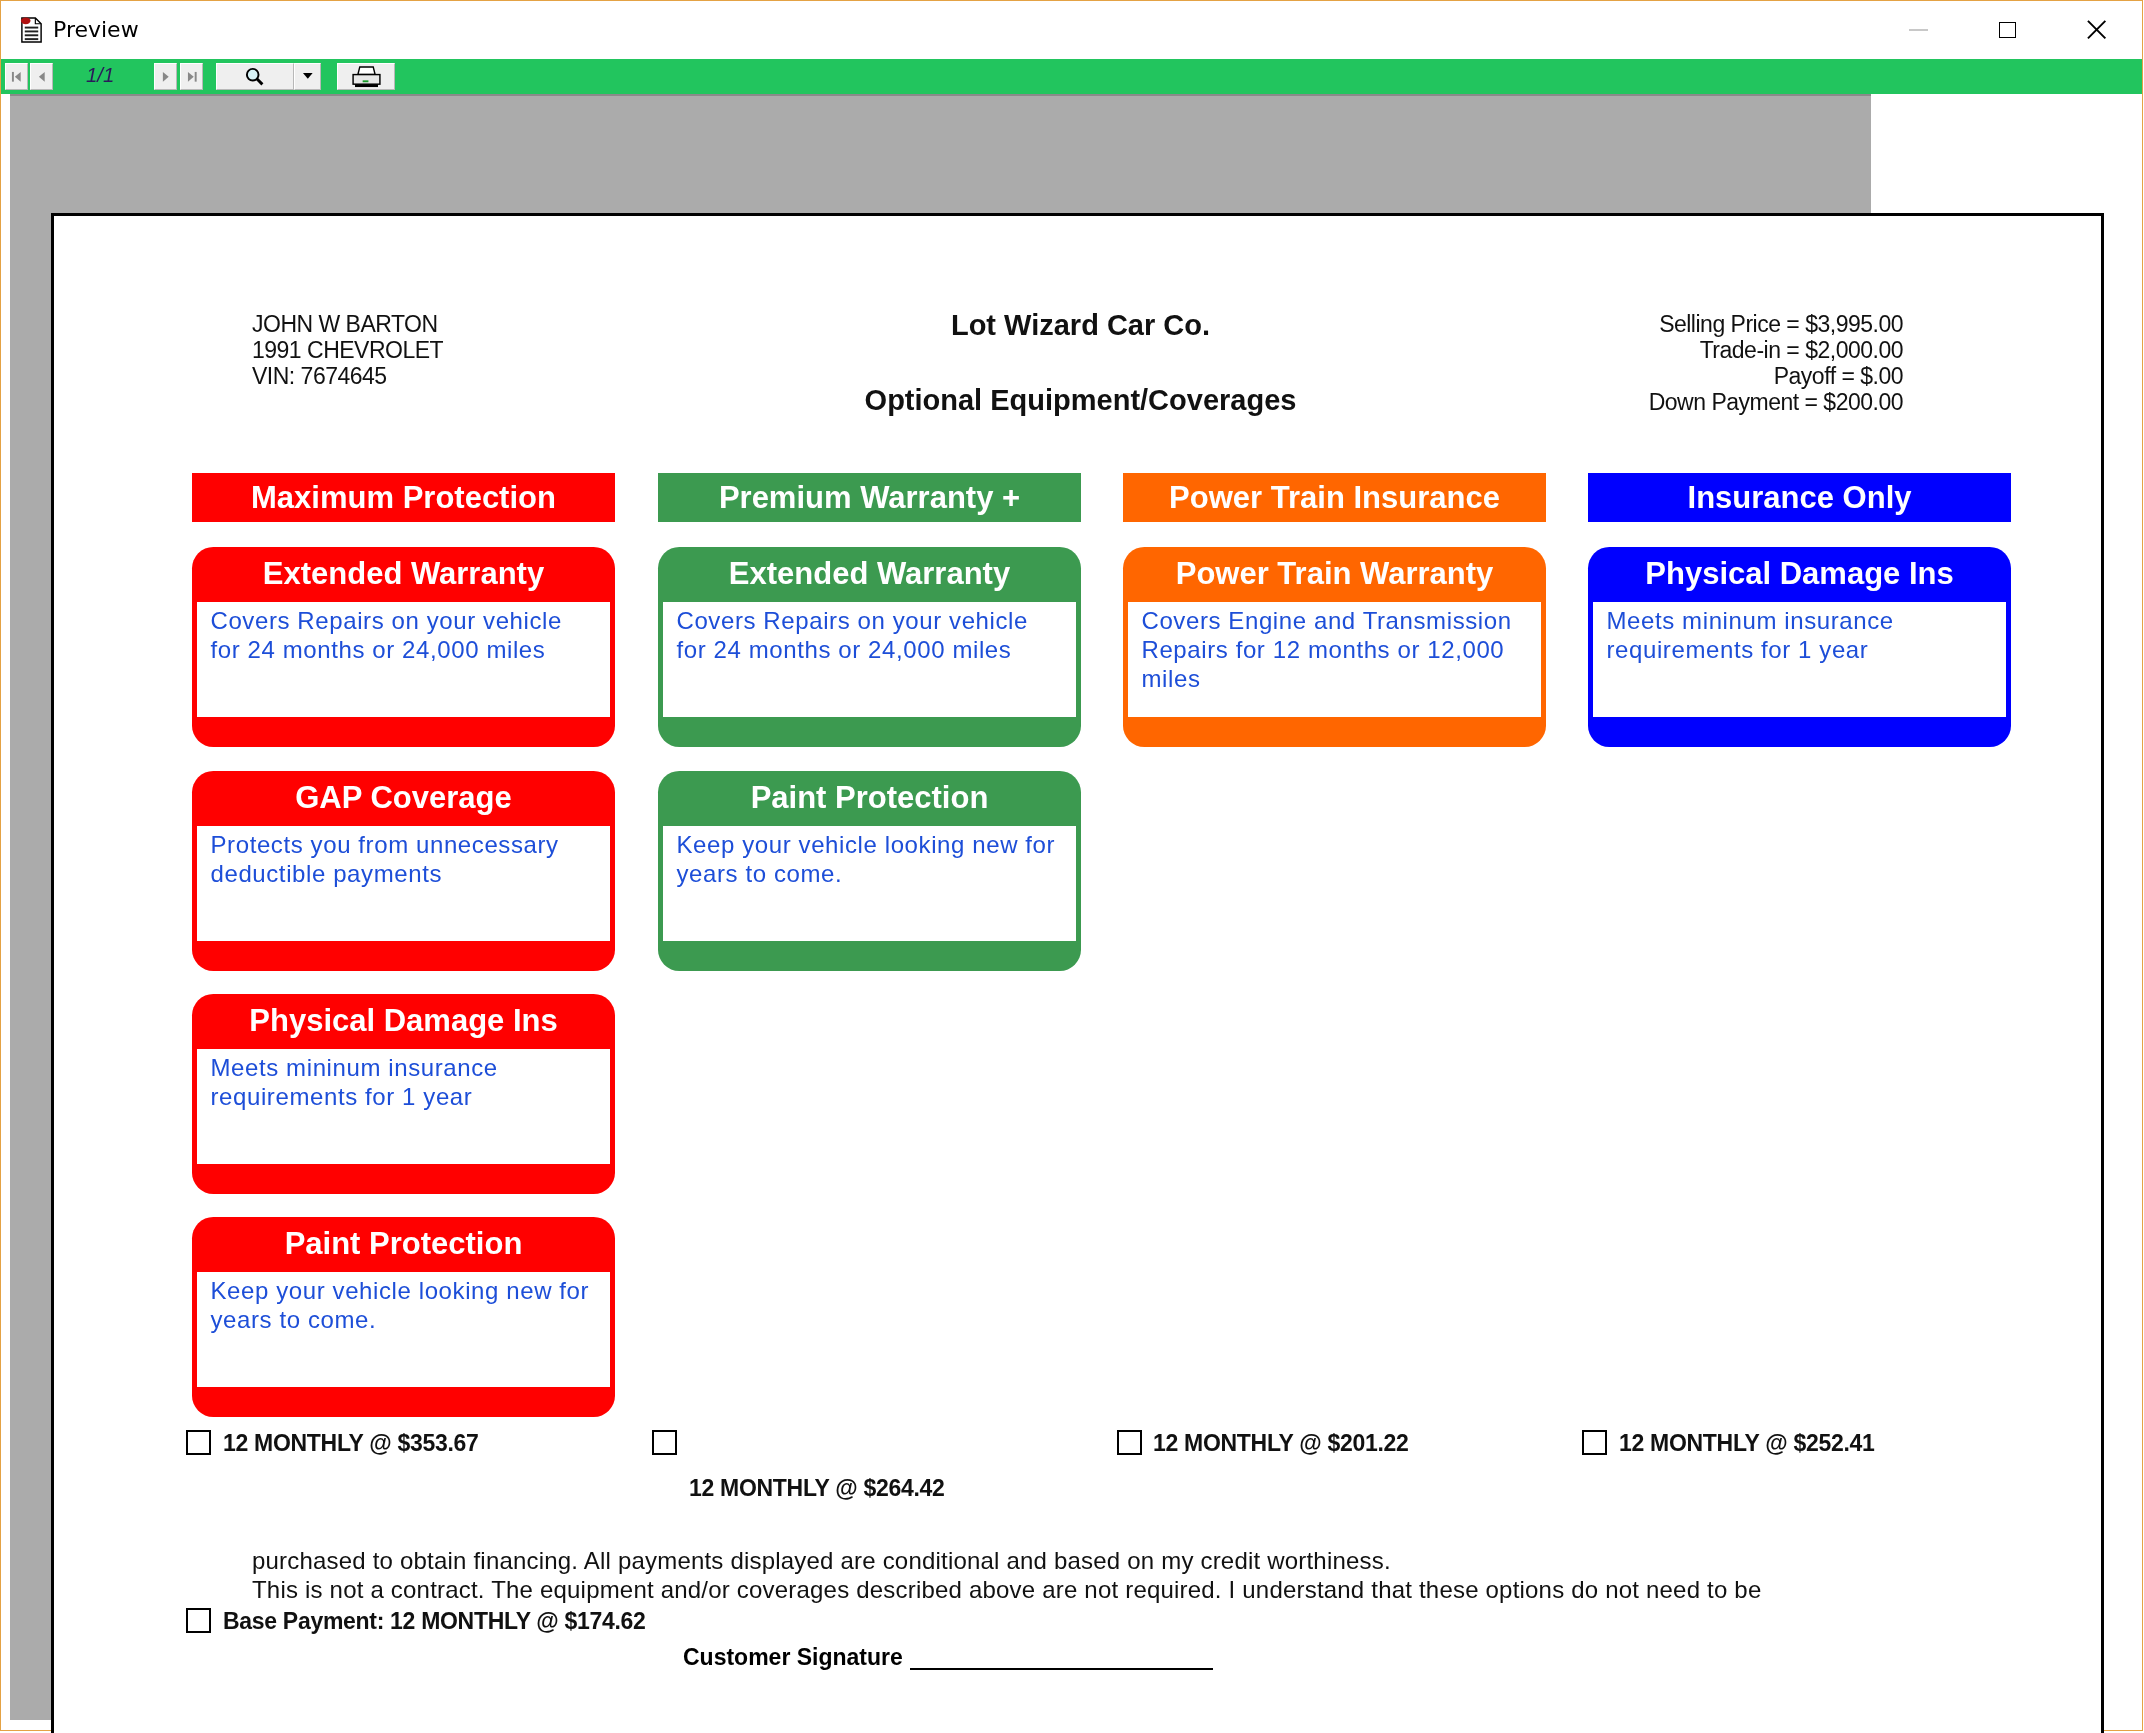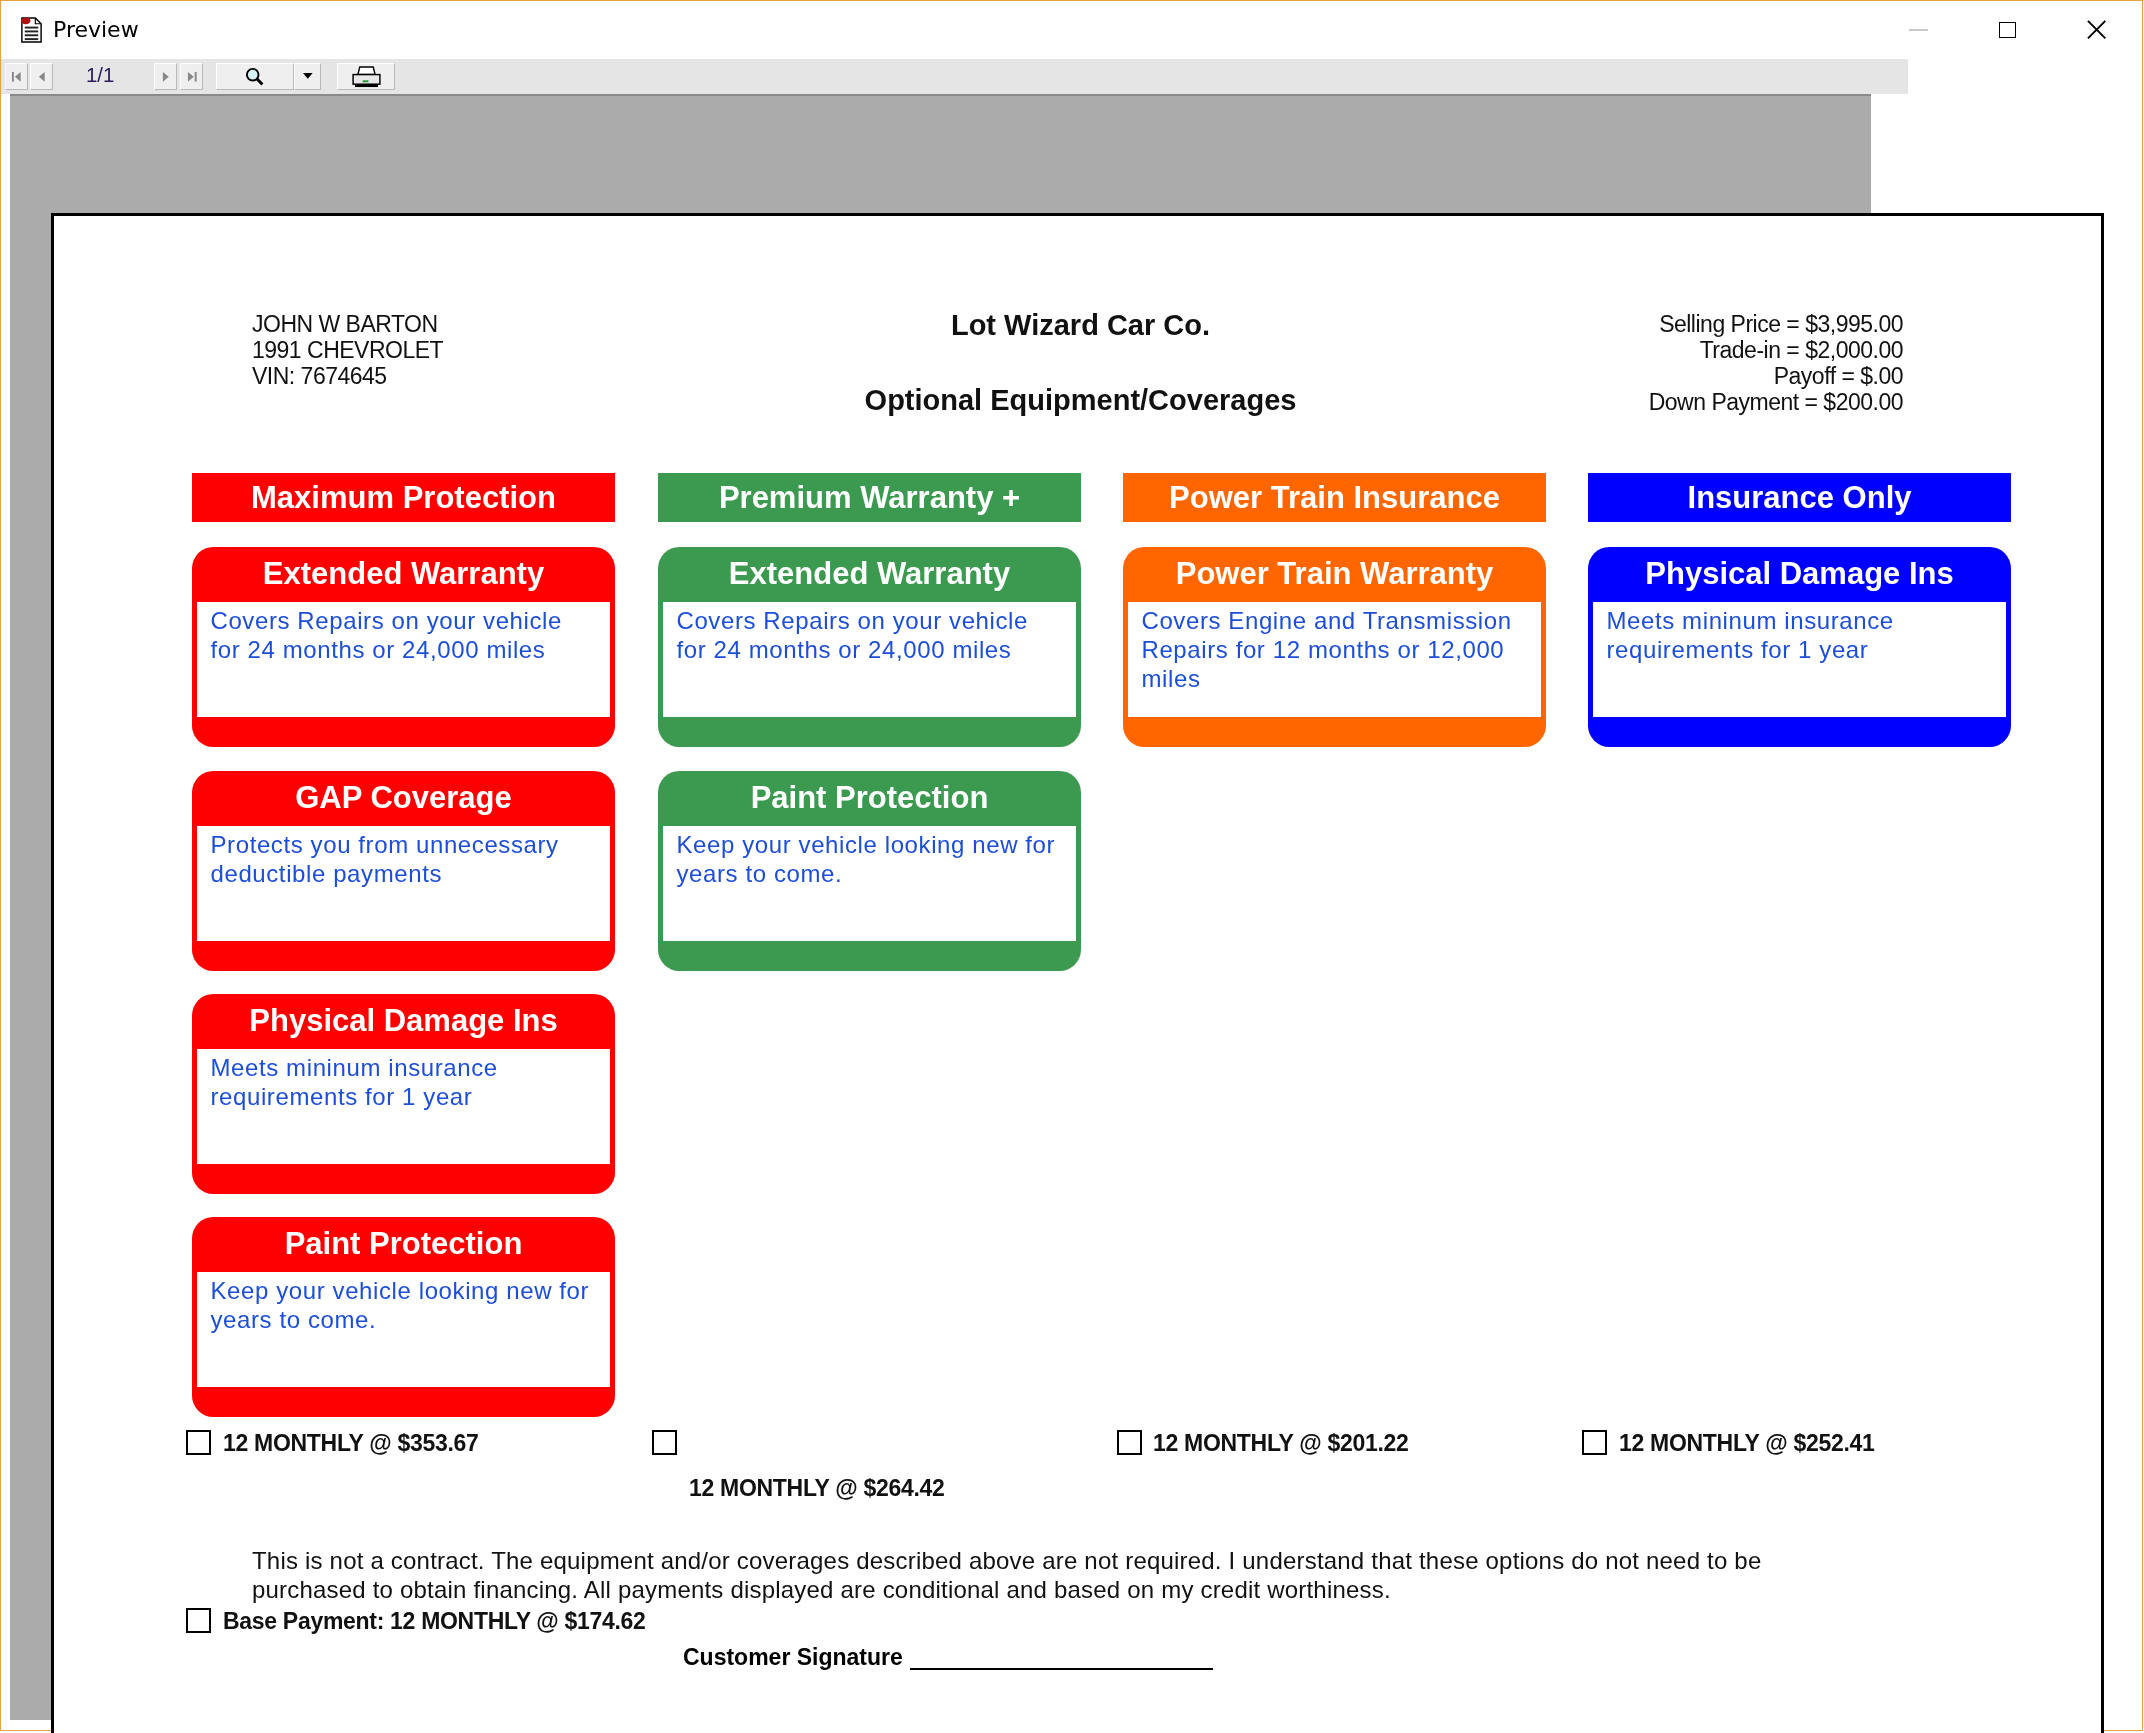--- a/index.html
+++ b/index.html
@@ -2,21 +2,21 @@
 <html><head>
 <meta charset="utf-8">
 <style>
   html, body { margin:0; padding:0; }
   body { width:2145px; height:1733px; position:relative; overflow:hidden; background:#ffffff; font-family:"Liberation Sans", sans-serif; }
   .window { position:absolute; left:0; top:0; width:2141px; height:1729px; border:1.9px solid #e4a244; background:#fff; }
   .titlebar { position:absolute; left:0; top:0; width:2141px; height:58px; background:#fff; }
   .title-icon { position:absolute; left:17.5px; top:13.6px; width:25px; height:29px; }
   .title-text { position:absolute; left:52px; top:15.5px; font-size:22px; color:#000; font-family:"DejaVu Sans", sans-serif; }
   .winbtn { position:absolute; top:0; width:89px; height:58px; display:flex; align-items:center; justify-content:center; }
-  .toolbar { position:absolute; left:0; top:58px; width:1907px; height:35px; background:#e5e5e5; }
+  .toolbar { position:absolute; left:0; top:58px; width:2141px; height:35px; background:#22c55e;font-style:italic; }
   .tbtn { position:absolute; top:3.9px; height:27px; border-right:1.9px solid #b8b8b8; border-bottom:1.9px solid #b8b8b8; border-top:1px solid #fff; border-left:1px solid #fff; box-sizing:border-box; display:flex; align-items:center; justify-content:center; background:#efefef; }
   .pagecount { position:absolute; left:85px; top:4.9px; font-size:20.4px; color:#2a1a5a; }
   .viewport { position:absolute; left:9px; top:93px; width:1861px; height:1626px; background:#ababab; border-top:2.9px solid #8a8a8a; box-sizing:border-box; }
   .page { position:absolute; left:41px; top:117px; width:2053px; height:1586px; background:#fff; border:3.9px solid #000; box-sizing:border-box; }
   .abs { position:absolute; }
   .txt { font-family:"Liberation Sans", sans-serif; color:#111; }
   .cust { left:198px; top:95px; font-size:23px; line-height:26px; letter-spacing:-0.5px; }
   .company { left:0; width:2053px; text-align:center; font-weight:bold; font-size:29px; top:93px; }
   .subtitle { left:0; width:2053px; text-align:center; font-weight:bold; font-size:29px; top:168px; }
   .prices { right:198px; top:95px; font-size:23px; line-height:26px; text-align:right; letter-spacing:-0.5px; }
@@ -171,22 +171,22 @@
       <div class="cbx" style="left:598px;top:1214px;"></div>
       <div class="pay" style="left:635px;top:1214px;margin-top:45px;">12 MONTHLY @ $264.42</div>
 
       <div class="cbx" style="left:1063px;top:1214px;"></div>
       <div class="pay" style="left:1099px;top:1214px;">12 MONTHLY @ $201.22</div>
 
       <div class="cbx" style="left:1528px;top:1214px;"></div>
       <div class="pay" style="left:1565px;top:1214px;">12 MONTHLY @ $252.41</div>
 
       <div class="abs txt disclaimer">
+        <div>purchased to obtain financing.  All payments displayed are conditional and based on my credit worthiness.</div>
         <div>This is not a contract.  The equipment and/or coverages described above are not required.  I understand that these options do not need to be</div>
-        <div>purchased to obtain financing.  All payments displayed are conditional and based on my credit worthiness.</div>
       </div>
 
       <div class="cbx" style="left:132px;top:1392px;"></div>
       <div class="pay" style="left:169px;top:1392px;">Base Payment: 12 MONTHLY @ $174.62</div>
 
       <div class="sig" style="left:629px;top:1428px;">Customer Signature</div>
       <div class="sigline" style="left:856px;top:1452px;width:303px;"></div>
 
     </div>
   </div>

